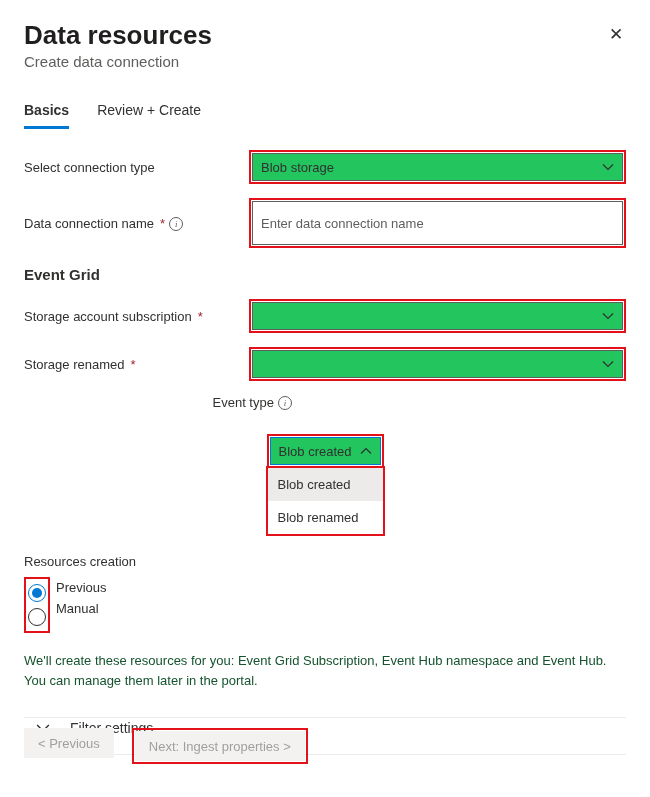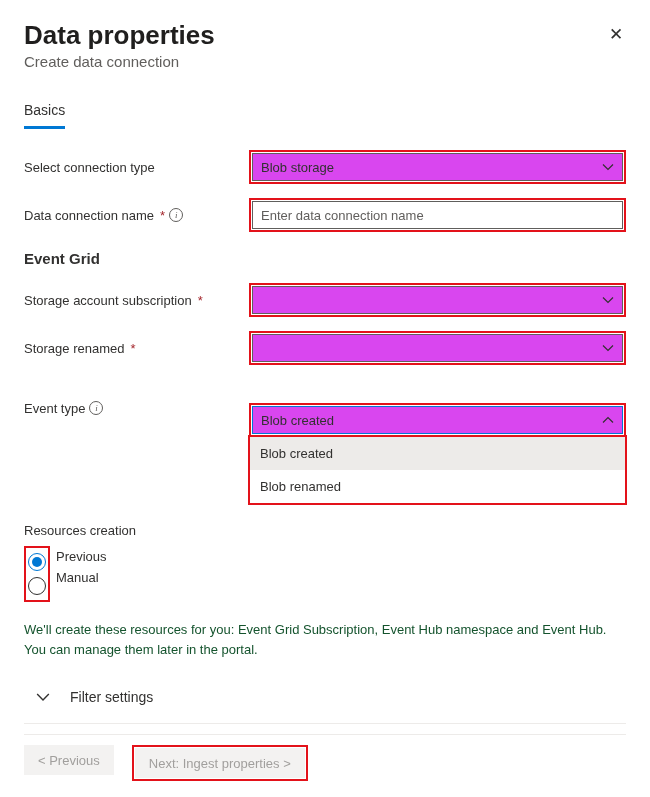--- a/index.html
+++ b/index.html
@@ -23,55 +23,55 @@
       font-size: 17px; color: #323130; font-weight: 300;
     }
     .tabs {
       display: flex; gap: 28px;
       border-bottom: 1px solid transparent; margin-bottom: 20px;
     }
     .tab {
       padding: 8px 0; font-size: 14px; color: #323130; cursor: pointer;
       border-bottom: 3px solid transparent;
     }
-    .tab.active { border-bottom-color: #0078d4; font-weight: 400; }
+    .tab.active { border-bottom-color: #0078d4; font-weight: 700; }
     .form-row {
       display: flex; align-items: center; margin-bottom: 14px;
       min-height: 32px;
     }
     .form-label {
       width: 225px; font-size: 13px; color: #323130;
-      display: flex; align-items: flex-start; gap: 4px;
+      display: flex; align-items: flex-end; gap: 4px;
     }
     .req { color: #a4262c; margin-left: 2px; }
     .info-icon {
       display: inline-flex; width: 14px; height: 14px;
       border: 1px solid #605e5c; border-radius: 50%;
       align-items: center; justify-content: center;
       font-size: 9px; color: #605e5c; font-style: italic;
       font-family: Georgia, serif;
     }
     .field-wrap { flex: 1; position: relative; }
     .highlight {
       border: 2px solid #e3121a; padding: 1px;
     }
     .dropdown {
       width: 100%; height: 28px; border: 1px solid #605e5c;
-      padding: 0 28px 0 8px; background: #d946ef; font-size: 13px;
+      padding: 0 28px 0 8px; background: #22c55e; font-size: 13px;
       color: #323130; position: relative; display: flex; align-items: center;
       cursor: pointer;
     }
     .dropdown.active { border-color: #0078d4; border-width: 1px; }
     .chevron {
       position: absolute; right: 8px; top: 50%; transform: translateY(-50%);
       width: 12px; height: 12px;
     }
     .chevron svg { display: block; }
     .text-input {
-      width: 100%; height: 28px; border: 1px solid #605e5c;
+      width: 100%; height: 44px; border: 1px solid #605e5c;
       padding: 0 8px; font-size: 13px; color: #323130;
     }
     .text-input::placeholder { color: #605e5c; }
     .section-title {
       font-size: 15px; font-weight: 600; margin: 18px 0 16px;
     }
     .dropdown-menu {
       position: absolute; left: -3px; right: -3px; top: 100%;
       background: #fff; border: 2px solid #e3121a;
       z-index: 10;
@@ -104,47 +104,48 @@
       margin: 18px 0 20px;
     }
     .collapsible {
       display: flex; align-items: center; gap: 20px;
       padding: 10px 0 18px; border-bottom: 1px solid #edebe9;
       cursor: pointer;
     }
     .collapsible .chev { width: 14px; height: 14px; margin-left: 12px; }
     .collapsible-title { font-size: 14px; }
     .footer {
-      position: absolute; bottom: 16px; left: 24px; right: 24px;
+      position: absolute; bottom: 33px; left: 24px; right: 24px;
       border-top: 1px solid #edebe9; padding-top: 10px;
       display: flex; gap: 18px;
     }
     .btn {
       height: 30px; padding: 0 14px; font-size: 13px;
       border: none; cursor: pointer; background: #f3f2f1;
       color: #a19f9d;
     }
     .btn-next-highlight {
       border: 2px solid #e3121a; padding: 1px; display: inline-block;
     }
     .resources-section { display: flex; gap: 8px; align-items: flex-start; }
   </style>
 </head>
 <body>
 
 <div class="header">
-  <div class="title">Data properties</div>
+  <div class="title">Data resources</div>
   <div class="subtitle">Create data connection</div>
   <div class="close-btn">
     <span>✕</span>
   </div>
 </div>
 
 <div class="tabs">
   <div class="tab active">Basics</div>
+  <div class="tab">Review + Create</div>
 </div>
 
 <div class="form-row">
   <div class="form-label">
     <span>Select connection type</span>
   </div>
   <div class="field-wrap highlight">
     <div class="dropdown">
       <span>Blob storage</span>
       <span class="chevron">
@@ -196,21 +197,21 @@
       <span></span>
       <span class="chevron">
         <svg viewBox="0 0 12 12">
             <path d="M1 3.5 L6 8.5 L11 3.5" stroke="#323130" stroke-width="1.2" fill="none"></path>
           </svg>
       </span>
     </div>
   </div>
 </div>
 
-<div class="form-row" style="position:relative;">
+<div class="form-row" style="position:relative;flex-direction:column;">
   <div class="form-label">
     <span>Event type</span>
     <span class="info-icon">i</span>
   </div>
   <div class="field-wrap highlight" style="position:relative;margin-top:24px;">
     <div class="dropdown active">
       <span>Blob created</span>
       <span class="chevron">
         <svg viewBox="0 0 12 12">
             <path d="M1 8.5 L6 3.5 L11 8.5" stroke="#323130" stroke-width="1.2" fill="none"></path>

